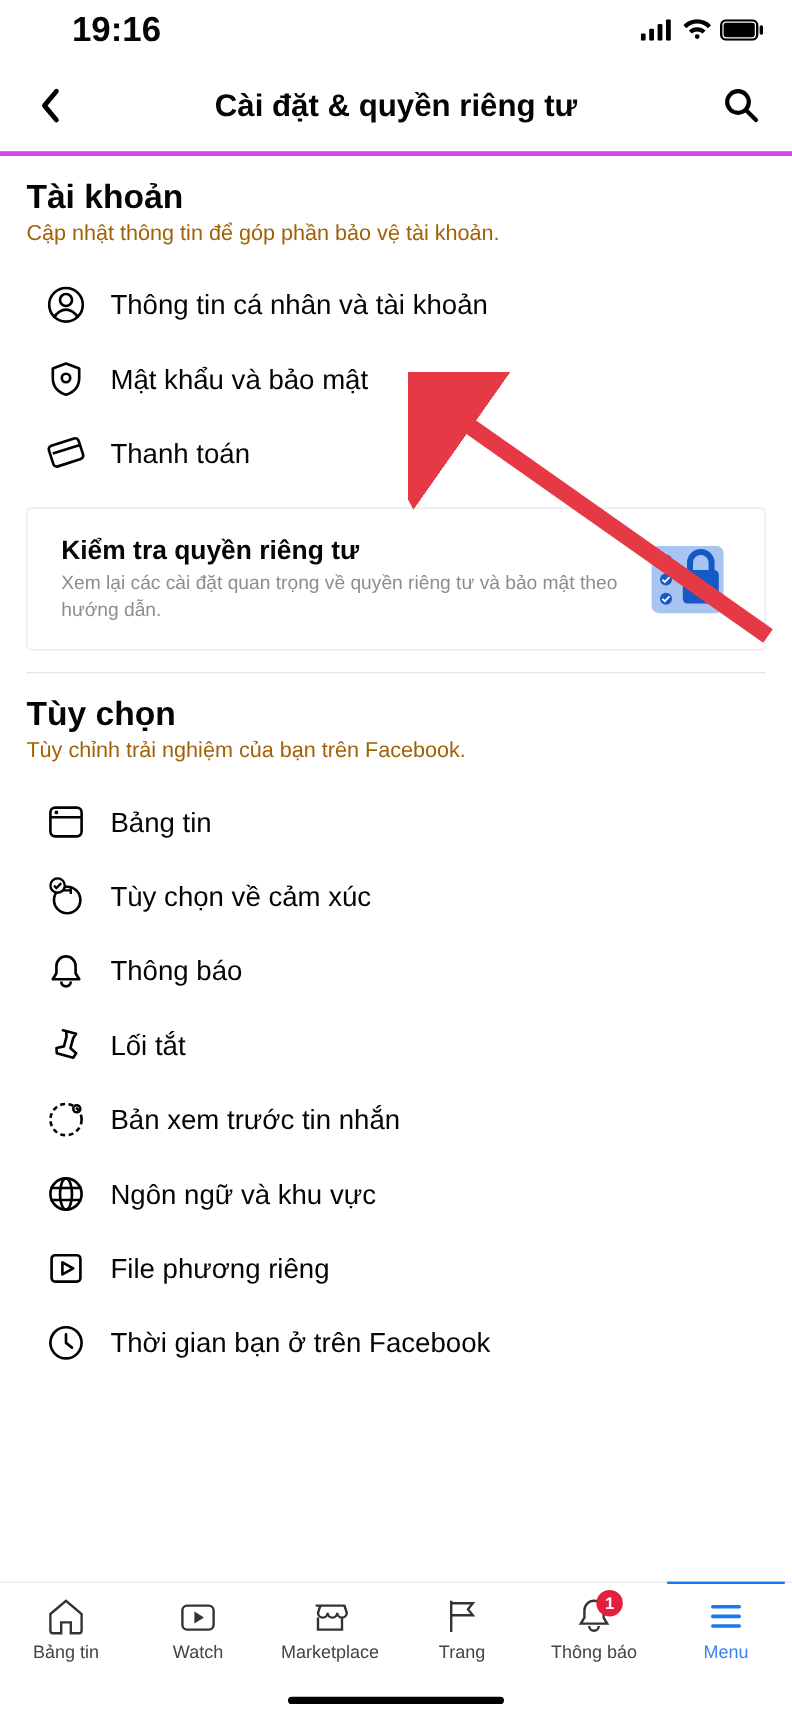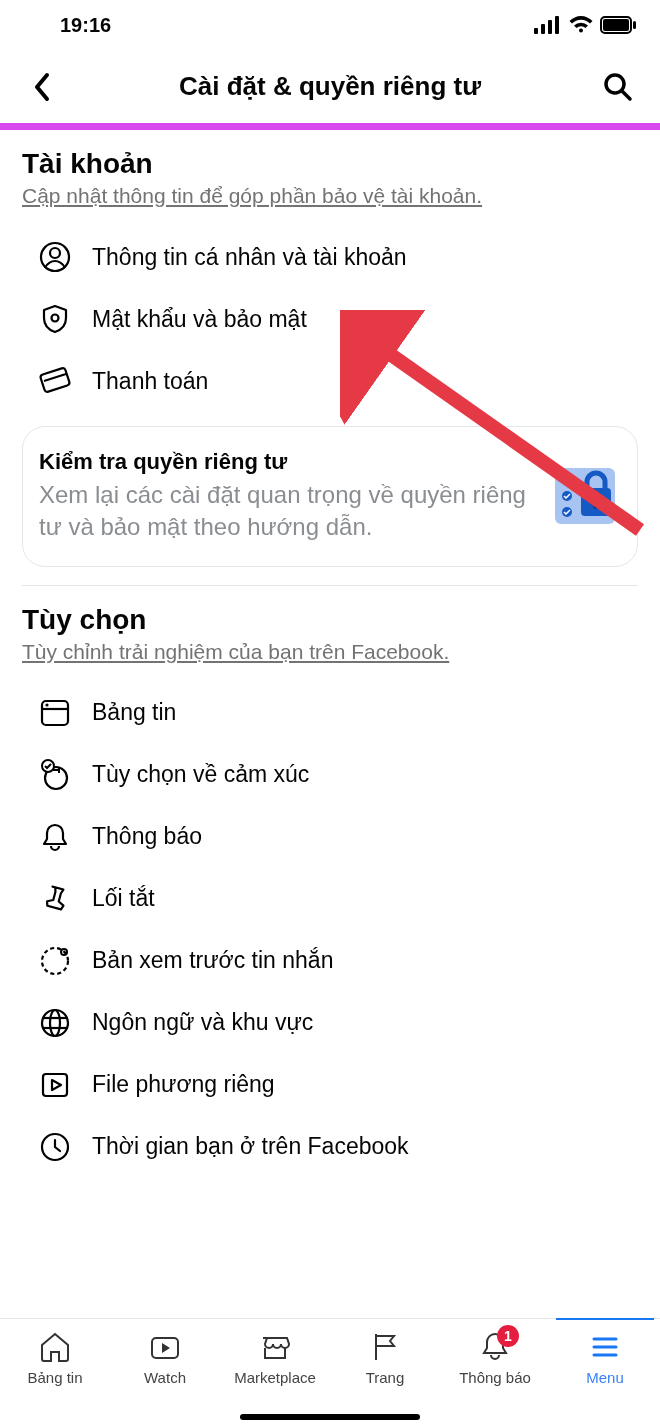--- a/index.html
+++ b/index.html
@@ -11,56 +11,56 @@
     color: #050505;
     position: relative;
     overflow: hidden;
   }
   .status-bar {
     height: 50px;
     display: flex;
     align-items: center;
     justify-content: space-between;
     padding: 0 24px 0 60px;
-    font-size: 20px;
+    font-size: 29px;
     font-weight: 700;
   }
   .status-right { display: flex; align-items: center; gap: 6px; }
   .header {
     height: 80px;
     display: flex;
     align-items: center;
     justify-content: space-between;
     padding: 0 22px;
-    border-bottom: 7px solid #d946ef;
+    border-bottom: 4px solid #d946ef;
   }
   .header .title { font-size: 26px; font-weight: 700; flex: 1; text-align: center; }
   .icon-btn { width: 40px; height: 40px; display: flex; align-items: center; justify-content: center; cursor: pointer; }
   .content { overflow-y: auto; height: calc(1428px - 50px - 80px - 110px); }
   .section { padding: 18px 22px 8px; }
   .section-title { font-size: 28px; font-weight: 700; margin-bottom: 4px; }
-  .section-desc { font-size: 21px; color: #737373; margin-bottom: 10px; text-decoration: underline; }
+  .section-desc { font-size: 18px; color: #a16207; margin-bottom: 10px; }
   .row {
     display: flex; align-items: center; gap: 20px;
     padding: 14px 38px; cursor: pointer;
   }
   .row .row-icon { width: 34px; height: 34px; flex-shrink: 0; display:flex; align-items:center; justify-content:center; }
   .row .row-label { font-size: 23px; font-weight: 500; }
   .card {
     margin: 14px 22px;
     border: 1px solid #e6e6e8;
-    border-radius: 23px;
-    padding: 22px 16px;
+    border-radius: 4px;
+    padding: 22px 28px;
     display: flex;
     gap: 18px;
     align-items: center;
     justify-content: space-between;
   }
   .card-text .card-title { font-size: 22px; font-weight: 700; margin-bottom: 4px; }
-  .card-text .card-sub { font-size: 24px; color: #8a8d91; line-height: 1.35; }
+  .card-text .card-sub { font-size: 16px; color: #8a8d91; line-height: 1.35; }
   .card-icon { width: 72px; height: 72px; flex-shrink:0; position:relative; }
   .hr { height: 1px; background: #e5e5e5; margin: 18px 22px 0; }
   .tabbar {
     position: absolute; bottom: 0; left: 0; right: 0;
     height: 110px;
     border-top: 1px solid #e5e5e5;
     display: flex;
     background: #fff;
   }
   .tab {

